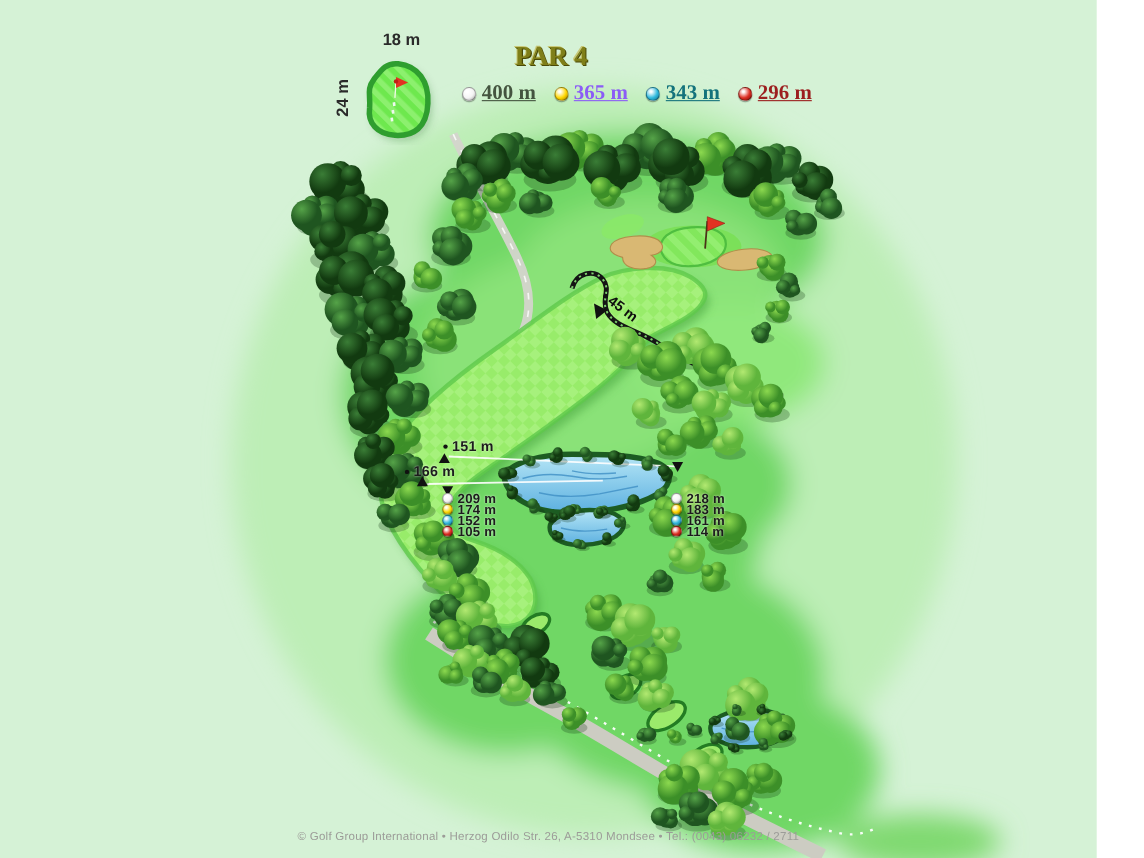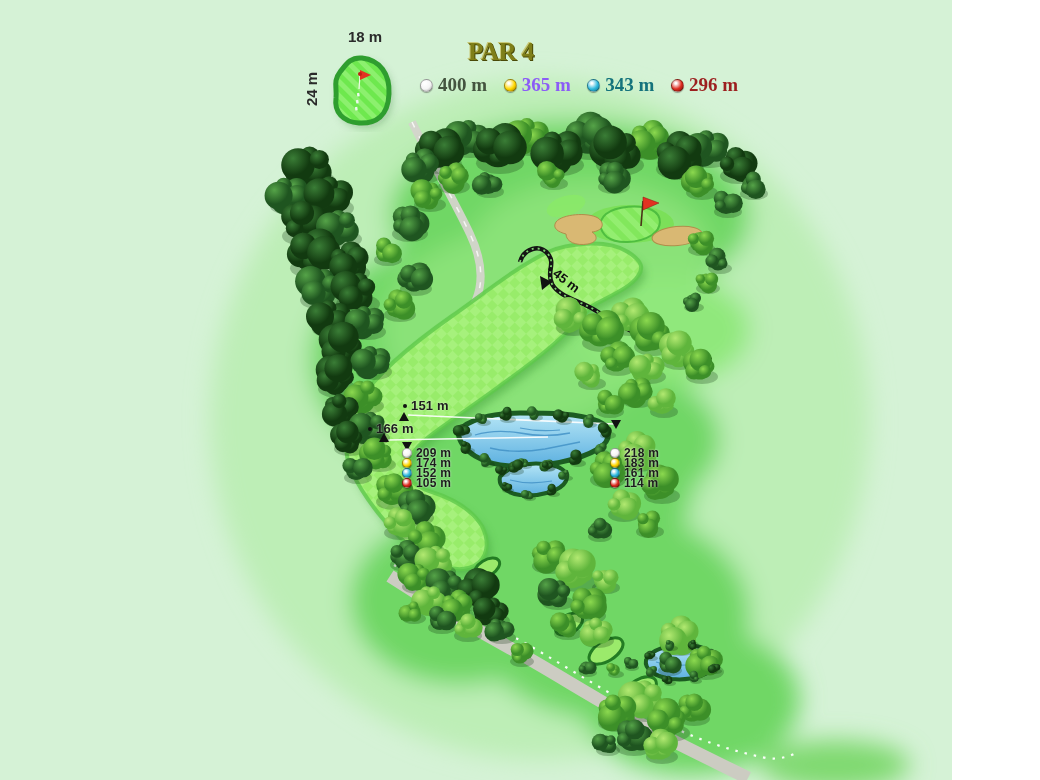--- a/index.html
+++ b/index.html
@@ -1,29 +1,29 @@
 <!DOCTYPE html>
 <html><head>
 <meta charset="utf-8">
 <style>
   html,body{margin:0;padding:0;}
   .stage{position:relative;width:952px;height:780px;background:#d5f2d6;overflow:hidden;
-         font-family:"Liberation Sans",sans-serif;}
+         font-family:"Liberation Sans",sans-serif;padding-left:45px;}
   svg{position:absolute;left:0;top:0;}
   .hdr-par{position:absolute;left:468px;top:38px;font-family:"Liberation Serif",serif;
            font-weight:bold;font-size:25px;letter-spacing:-0.5px;color:#7f7f19;
            text-shadow:1px 1px 0 #4a4a08,-1px -1px 0 #c8c878;}
   .hdr-num{position:absolute;left:551px;top:18px;font-family:"Liberation Serif",serif;
            font-weight:bold;font-size:56px;color:#efcd28;
            -webkit-text-stroke:2px #564e0c;
            text-shadow:2px 2px 1px rgba(70,58,4,.55);}
   .legend{position:absolute;left:420px;top:74px;width:318px;display:flex;
           justify-content:space-between;align-items:center;}
   .legend .entry{display:flex;align-items:center;gap:5px;}
-  .legend .lbl{font-family:"Liberation Serif",serif;font-weight:bold;font-size:19px;}
+  .legend .lbl{font-family:"Liberation Serif",serif;font-weight:bold;font-size:19px;text-decoration:underline;}
   .ball{display:inline-block;border-radius:50%;border:1px solid rgba(0,0,0,.3);
         box-shadow:0 1px 1px rgba(0,0,0,.35);}
   .ball.lg{width:11px;height:11px;}
   .ball.sm{width:8px;height:8px;}
   .mark{position:absolute;display:flex;align-items:center;gap:4px;
         font-weight:bold;font-size:13px;color:#1c1c1c;letter-spacing:.2px;
         text-shadow:0 0 2px rgba(255,255,255,.75);white-space:nowrap;justify-content:flex-end;}
   .dot{width:4px;height:4px;border-radius:50%;background:#111;}
   .tri-up{position:absolute;width:0;height:0;border-left:5px solid transparent;
           border-right:5px solid transparent;border-bottom:9px solid #111;}
@@ -1030,13 +1030,14 @@
         <span class="ball sm" style="background: radial-gradient(circle at 35% 30%, rgb(255, 255, 255) 8%, rgb(221, 44, 32) 55%, rgb(110, 15, 10) 100%);"></span>
         <span>114 m</span>
       </div>
     </div>
 
   <div class="pathlabel">
     <span class="dot"></span>
     <span>45 m</span>
   </div>
 
+  <div class="copyright" id="copyright" style="color: rgb(156, 156, 152);">© Golf Group International • Herzog Odilo Str. 26, A-5310 Mondsee • Tel.: (0043) 06232 / 2711</div>
 </div>
 
 </body></html>

